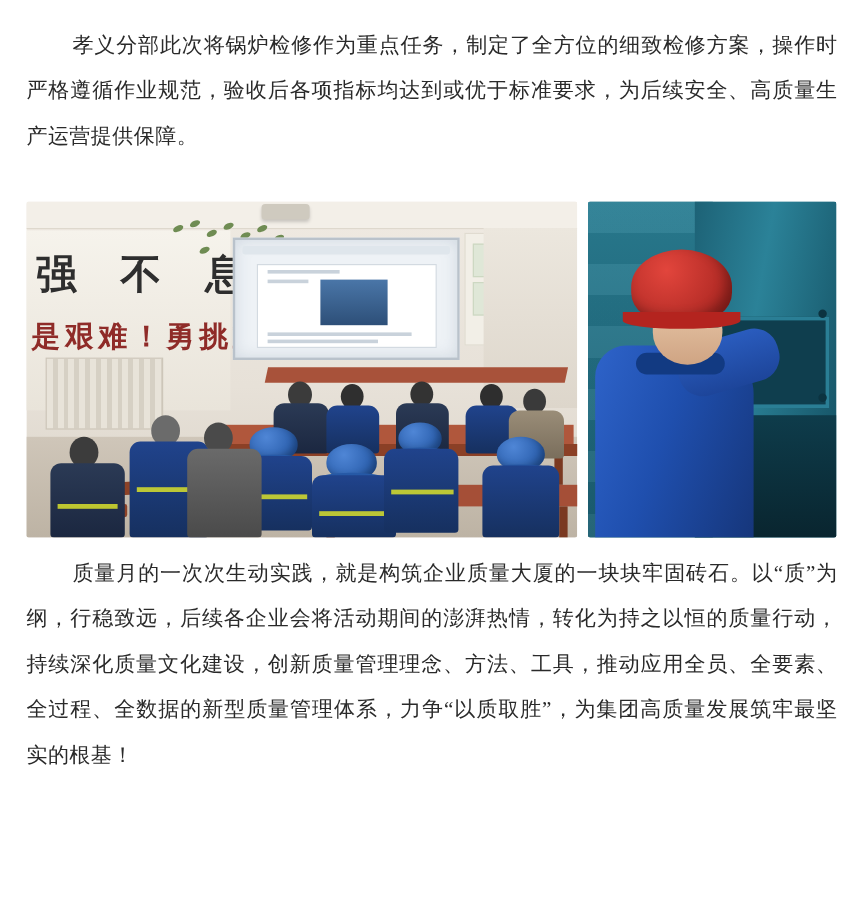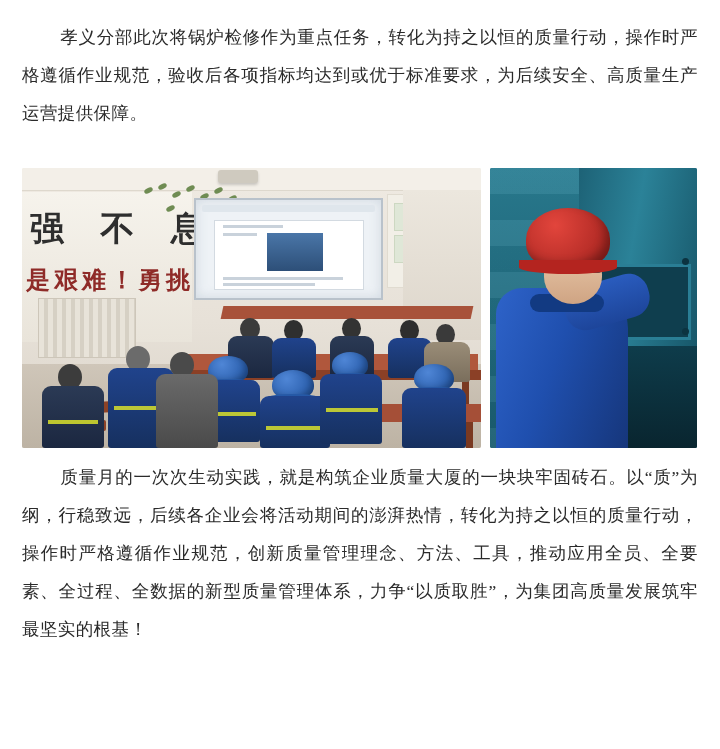--- a/index.html
+++ b/index.html
@@ -232,21 +232,21 @@
   }
 
   
   .tail-para { margin-top: 4px; }
 </style>
 </head>
 <body>
 
 <div class="page">
 
-  <p class="para first indent">孝义分部此次将锅炉检修作为重点任务，转化为持之以恒的质量行动，操作时严格遵循作业规范，验收后各项指标均达到或优于标准要求，为后续安全、高质量生产运营提供保障。</p>
+  <p class="para first indent">孝义分部此次将锅炉检修作为重点任务，制定了全方位的细致检修方案，操作时严格遵循作业规范，验收后各项指标均达到或优于标准要求，为后续安全、高质量生产运营提供保障。</p>
 
   <div class="figure-row">
 
     <div class="photo photo-left">
       <div class="room"></div>
       <div class="wall-top"></div>
       <div class="projector"></div>
 
       <div class="blackboard-left"></div>
       <div class="cn-big row1">强 不 息。</div>
@@ -373,15 +373,15 @@
       <div class="worker-body"></div>
       <div class="worker-arm"></div>
       <div class="collar"></div>
       <div class="face"></div>
       <div class="glasses"></div>
       <div class="red-helmet"></div>
     </div>
 
   </div>
 
-  <p class="para tail-para indent">质量月的一次次生动实践，就是构筑企业质量大厦的一块块牢固砖石。以“质”为纲，行稳致远，后续各企业会将活动期间的澎湃热情，转化为持之以恒的质量行动，操作时严格遵循作业规范，创新质量管理理念、方法、工具，推动应用全员、全要素、全过程、全数据的新型质量管理体系，力争“以质取胜”，为集团高质量发展筑牢最坚实的根基！</p>
+  <p class="para tail-para indent">质量月的一次次生动实践，就是构筑企业质量大厦的一块块牢固砖石。以“质”为纲，行稳致远，后续各企业会将活动期间的澎湃热情，转化为持之以恒的质量行动，持续深化质量文化建设，创新质量管理理念、方法、工具，推动应用全员、全要素、全过程、全数据的新型质量管理体系，力争“以质取胜”，为集团高质量发展筑牢最坚实的根基！</p>
 
 </div>
 
 </body></html>

